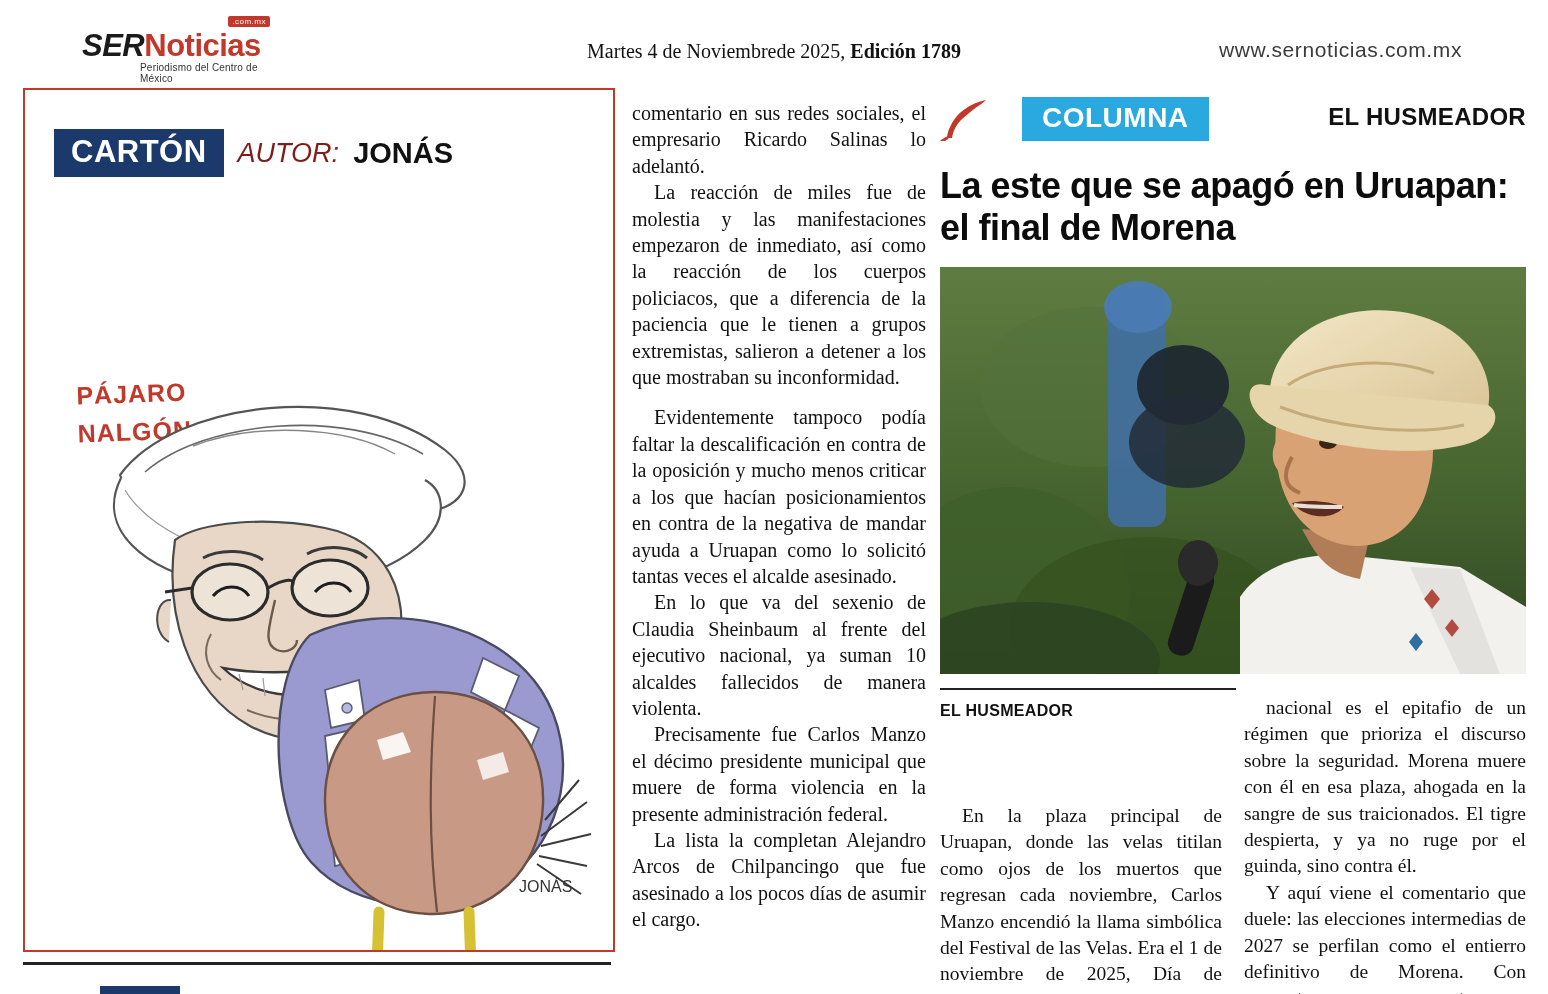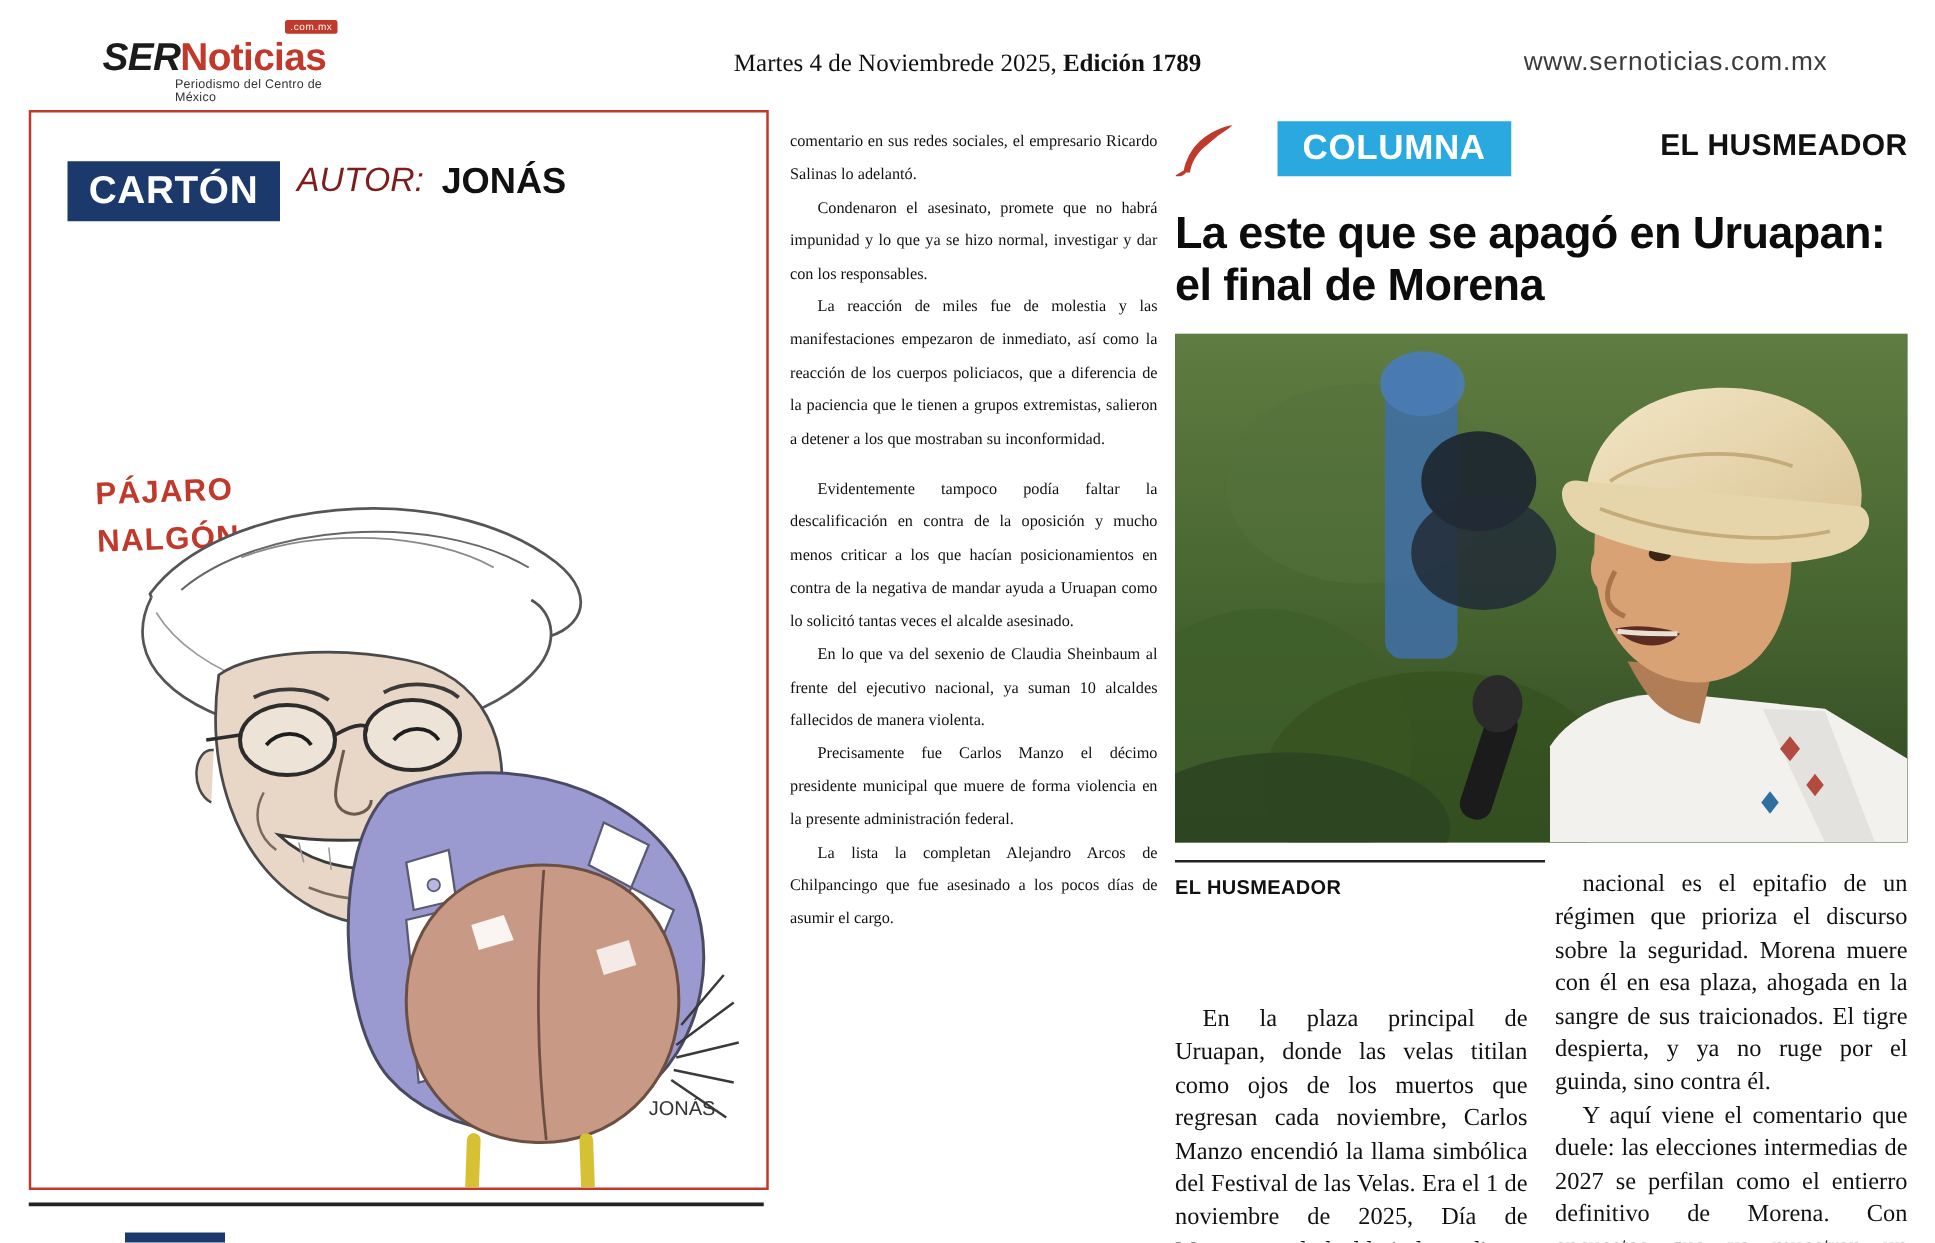--- a/index.html
+++ b/index.html
@@ -99,20 +99,21 @@
     height: 860px;
     border: 2px solid #c0392b;
     background: #fff;
     overflow: hidden;
   }
   .carton-header {
     position: absolute;
     left: 29px;
     top: 39px;
     display: flex;
+    align-items: center;
     gap: 14px;
   }
   .carton-badge {
     background: #1b3a6b;
     color: #ffffff;
     font-family: "Liberation Sans", sans-serif;
     font-weight: bold;
     font-size: 31px;
     letter-spacing: 0.5px;
     padding: 5px 17px 7px 17px;
@@ -172,21 +173,21 @@
     top: 100px;
     width: 294px;
     height: 890px;
     overflow: hidden;
   }
   .col-mid p {
     margin: 0;
     text-align: justify;
     text-justify: inter-word;
     font-family: "Liberation Serif", serif;
-    font-size: 13px;
+    font-size: 20px;
     line-height: 26.4px;
     text-indent: 22px;
     hyphens: auto;
   }
   .col-mid p.no-indent { text-indent: 0; }
   .col-mid p.gap { margin-top: 14px; }
 
   
   .col-right {
     position: absolute;
@@ -370,21 +371,20 @@
 
     <path d="M516 596 l46 -34 M516 606 l50 -12 M514 616 l48 10 M512 624 l44 30 M520 580 l34 -40" fill="none" stroke="#3a3a3a" stroke-width="2"></path>
     <text x="494" y="652" font-family="Liberation Sans, sans-serif" font-size="16" fill="#333">JONÁS</text>
   </svg>
 </div>
 <div class="bottom-rule"></div>
 <div class="bottom-accent"></div>
 
 <div class="col-mid">
   <p class="no-indent">comentario en sus redes sociales, el empresario Ricardo Salinas lo adelantó.</p>
-  <p>Condenaron el asesinato, promete que no habrá impunidad y lo que ya se hizo normal, investigar y dar con los responsables.</p>
   <p>La reacción de miles fue de molestia y las manifestaciones empezaron de inmediato, así como la reacción de los cuerpos policiacos, que a diferencia de la paciencia que le tienen a grupos extremistas, salieron a detener a los que mostraban su inconformidad.</p>
   <p class="gap">Evidentemente tampoco podía faltar la descalificación en contra de la oposición y mucho menos criticar a los que hacían posicionamientos en contra de la negativa de mandar ayuda a Uruapan como lo solicitó tantas veces el alcalde asesinado.</p>
   <p>En lo que va del sexenio de Claudia Sheinbaum al frente del ejecutivo nacional, ya suman 10 alcaldes fallecidos de manera violenta.</p>
   <p>Precisamente fue Carlos Manzo el décimo presidente municipal que muere de forma violencia en la presente administración federal.</p>
   <p>La lista la completan Alejandro Arcos de Chilpancingo que fue asesinado a los pocos días de asumir el cargo.</p>
 
 </div>
 
 <div class="col-right">
   <div class="column-header">

